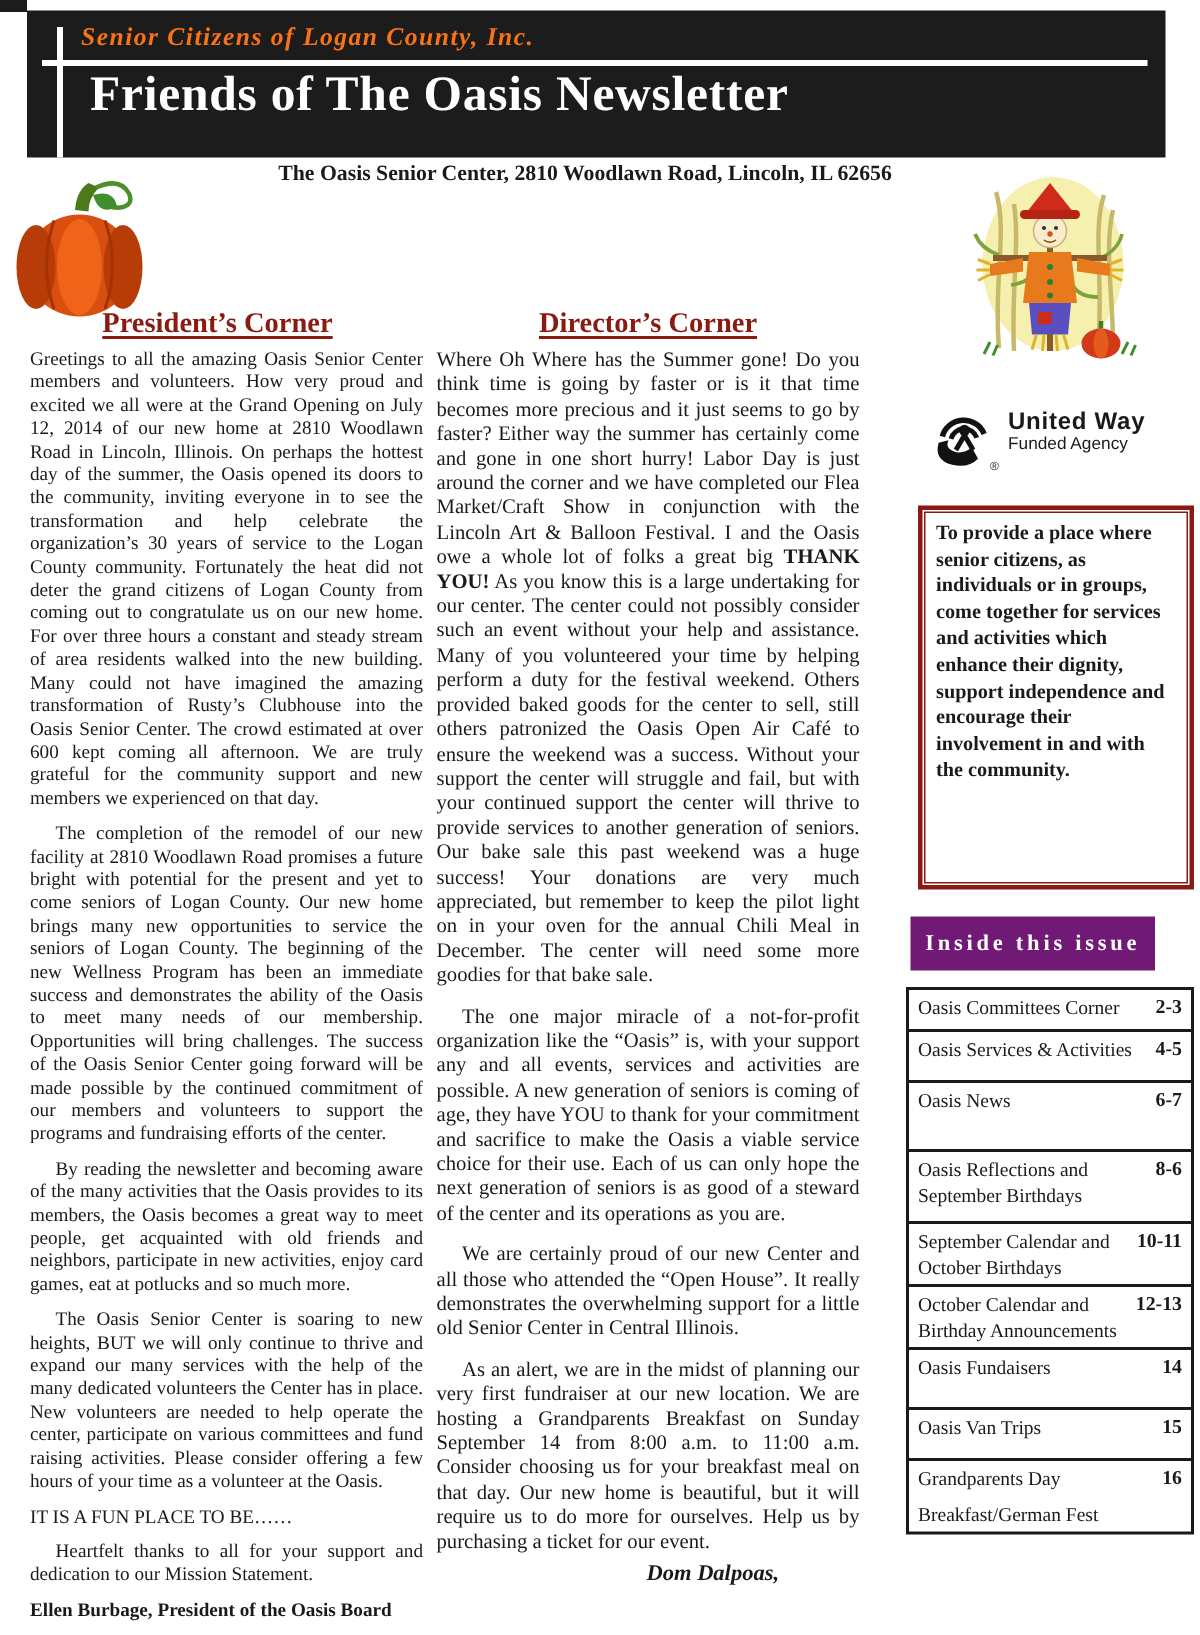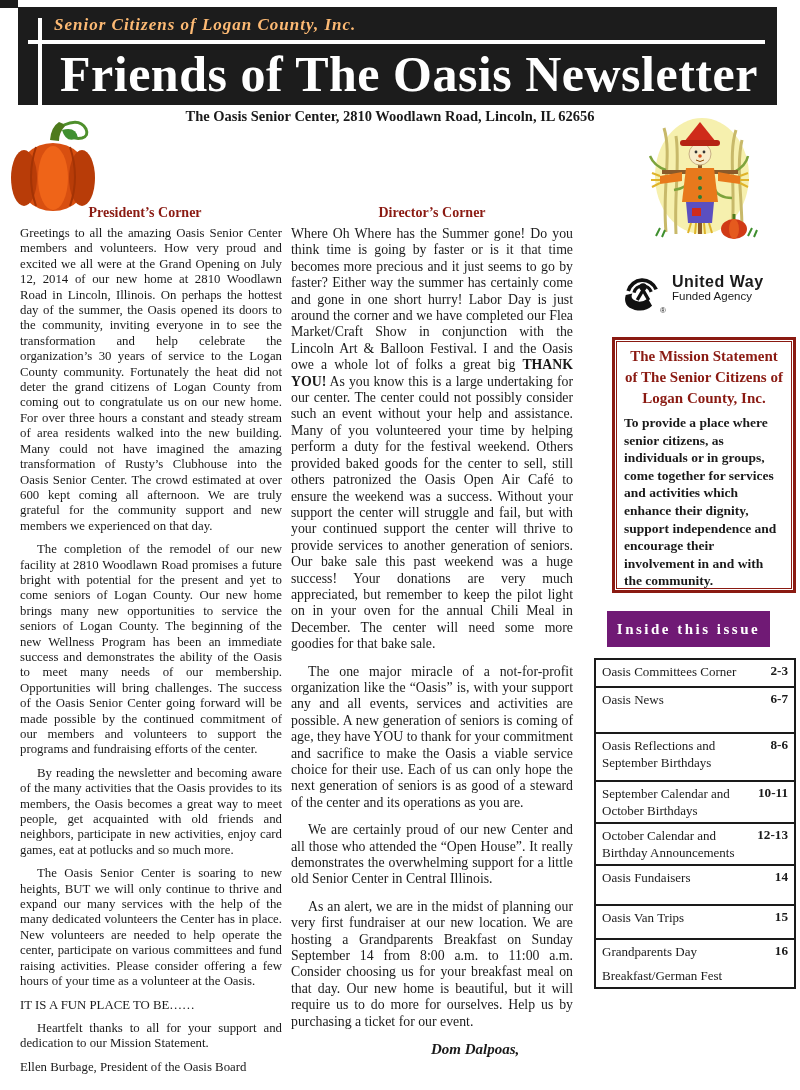--- a/index.html
+++ b/index.html
@@ -1,47 +1,47 @@
 <!DOCTYPE html>
 <html><head>
 <meta charset="utf-8">
 <style>
   html,body{margin:0;padding:0;background:#fff;}
   .page{position:relative;width:800px;height:1090px;background:#fff;overflow:hidden;
         font-family:"Liberation Serif","DejaVu Serif",serif;color:#1a1a1a;}
   
   .corner-block{position:absolute;left:0;top:0;width:18px;height:8px;background:#1c1c1c;}
   .banner{position:absolute;left:18px;top:7px;width:759px;height:98px;background:#1c1c1c;}
-  .banner-org{position:absolute;left:36px;top:8px;color:#fdba74;font-size:17px;font-weight:bold;
+  .banner-org{position:absolute;left:36px;top:8px;color:#f97316;font-size:17px;font-weight:bold;
               font-style:italic;letter-spacing:1px;}
   .banner-hline{position:absolute;left:10px;top:33px;width:737px;height:4px;background:#fff;}
   .banner-vline{position:absolute;left:20px;top:11px;width:4px;height:87px;background:#fff;}
-  .banner-title{position:absolute;left:42px;top:38px;margin:0;color:#fff;font-size:50px;
+  .banner-title{position:absolute;left:42px;top:38px;margin:0;color:#fff;font-size:33px;
                 font-weight:bold;letter-spacing:.5px;white-space:nowrap;}
   
   .address{position:absolute;left:0;top:108px;width:780px;text-align:center;
            font-size:14.5px;font-weight:bold;}
   .issue-title{position:absolute;left:0;top:134px;width:800px;text-align:center;
                font-weight:bold;font-size:27px;line-height:32px;letter-spacing:4px;
                color:var(--accent);}
   .pumpkin{position:absolute;left:6px;top:116px;}
   .scarecrow{position:absolute;left:636px;top:110px;}
   :root{--accent:#8a1a12;}
   
   .col{position:absolute;top:205px;}
   .col-president{left:8px;width:274px;}
   .col-director{left:291px;width:282px;height:885px;}
-  .corner-heading{text-align:center;font-size:14px;font-weight:bold;margin:0 0 5px 0;
-                  color:var(--accent);text-decoration-thickness:2px;
+  .corner-heading{text-align:center;font-size:19px;font-weight:bold;margin:0 0 5px 0;
+                  color:var(--accent);text-decoration:underline;text-decoration-thickness:2px;
                   text-underline-offset:3px;}
   .col-president p{margin:0 0 8px 12px;font-size:12.8px;line-height:15.4px;text-align:justify;}
   .col-director p{margin:0 0 11px 0;font-size:13.8px;line-height:16.4px;text-align:justify;}
   .indent{text-indent:17px;}
   .caps-line{text-align:left !important;}
-  .sig-president{font-weight:normal;font-size:13.4px;}
+  .sig-president{font-weight:bold;font-size:13.4px;}
   .bold-inline{font-weight:bold;}
   .sig-name{position:absolute;left:140px;top:836px;font-weight:bold;font-style:italic;font-size:15px;}
   .sig-title{position:absolute;left:162px;top:866px;font-weight:bold;font-style:italic;font-size:15px;margin-top:22px;}
   
   .uw{position:absolute;left:620px;top:266px;width:160px;display:flex;align-items:flex-start;}
   .uw-text{margin-left:6px;margin-top:7px;font-family:"Liberation Sans","DejaVu Sans",sans-serif;}
   .uw-name{font-size:16px;font-weight:bold;letter-spacing:.5px;line-height:17px;}
   .uw-tag{font-size:11.5px;line-height:13px;}
   .uw-reg{position:absolute;left:660px;top:306px;font-size:8px;font-family:"Liberation Sans",sans-serif;}
   .mission{position:absolute;left:612px;top:337px;width:184px;height:256px;
@@ -49,21 +49,21 @@
   .mission-inner{position:absolute;inset:1px;border:1px solid var(--accent);
                  padding:4px 7px;box-sizing:border-box;}
   .mission-head{text-align:center;font-weight:bold;font-size:15px;line-height:21px;
                 color:var(--accent);margin-bottom:5px;}
   .mission-body{font-weight:bold;font-size:13.5px;line-height:17.6px;}
   .inside-box{position:absolute;left:607px;top:611px;width:163px;height:36px;background:#701a75;
               color:#fff;font-weight:bold;font-size:15px;letter-spacing:2.5px;text-align:center;
               line-height:36px;}
   .toc{position:absolute;left:594px;top:658px;width:202px;}
   .toc-row{display:flex;border:2px solid #1a1a1a;margin-top:-2px;padding:3px 6px;
-           box-sizing:border-box;background:#fff;}
+           box-sizing:border-box;background:#fff;margin-left:10px;}
   .toc-row:first-child{margin-top:0;}
   .toc-title{flex:1;font-size:13px;line-height:17px;}
   .toc-title .t2{display:block;margin-top:7px;}
   .toc-pages{font-size:13.2px;font-weight:bold;margin-left:4px;white-space:nowrap;text-align:right;}
   .h30{min-height:30px}.h36{min-height:36px}.h48{min-height:48px}.h50{min-height:50px}
   .h44{min-height:44px}.h42{min-height:42px}.h34{min-height:36px}.h46{min-height:46px}
 </style>
 </head>
 <body>
 
@@ -165,36 +165,35 @@
     </svg>
     <div class="uw-text">
       <div class="uw-name">United Way</div>
       <div class="uw-tag">Funded Agency</div>
     </div>
   </div>
   <div class="uw-reg">®</div>
 
   <div class="mission">
     <div class="mission-inner">
-      <div class="mission-head">
-        <div>The Mission Statement</div>
-        <div>of  The Senior Citizens of</div>
-        <div>Logan County, Inc.</div>
-      </div>
       <div class="mission-body">To provide a place where senior citizens, as individuals or in groups, come together for services and activities which enhance their dignity, support independence and encourage their involvement in and with the community.</div>
     </div>
   </div>
 
   <div class="inside-box">Inside this issue</div>
 
   <div class="toc">
     <div class="toc-row h30">
       <span class="toc-title">Oasis Committees Corner</span>
       <span class="toc-pages">2-3</span>
     </div>
+    <div class="toc-row h36">
+      <span class="toc-title">Oasis Services &amp; Activities</span>
+      <span class="toc-pages">4-5</span>
+    </div>
     <div class="toc-row h48">
       <span class="toc-title">Oasis  News</span>
       <span class="toc-pages">6-7</span>
     </div>
     <div class="toc-row h50">
       <span class="toc-title">Oasis Reflections and September Birthdays</span>
       <span class="toc-pages">8-6</span>
     </div>
     <div class="toc-row h44">
       <span class="toc-title">September Calendar and October Birthdays</span>

